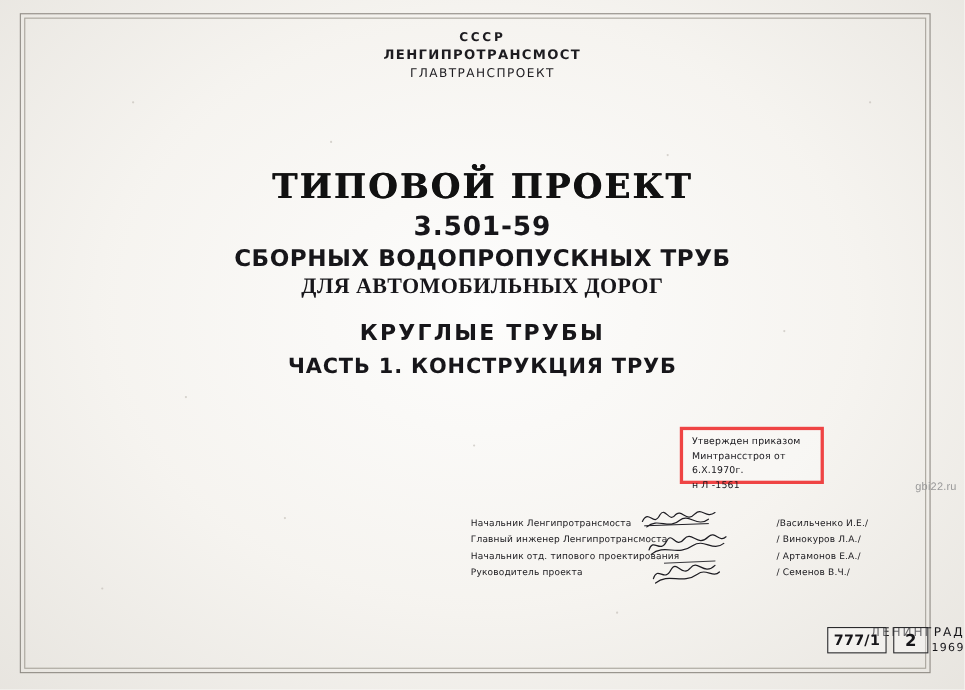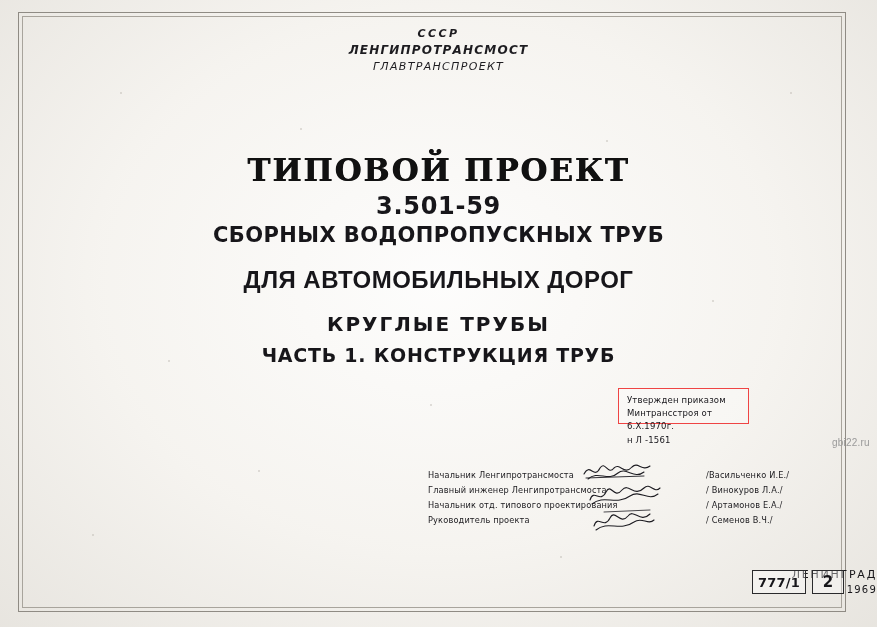--- a/index.html
+++ b/index.html
@@ -62,21 +62,20 @@
     top: 26px;
     left: 0;
     width: 877px;
     text-align: center;
   }
   .header .ln {
     font-family: "DejaVu Sans", sans-serif;
     letter-spacing: 0.06em;
     color: #1d1c20;
     line-height: 1.42;
-    font-style: italic;
   }
   .header .l1 { font-size: 11px; font-weight: 700; letter-spacing: 0.22em; }
   .header .l2 { font-size: 10.5px; letter-spacing: 0.1em; }
   .header .l3 { font-size: 11px; letter-spacing: 0.12em; }
   .header .l4 { font-size: 12px; font-weight: 700; letter-spacing: 0.1em; }
 
   
   .titleblock {
     position: absolute;
     top: 152px;
@@ -100,23 +99,23 @@
     letter-spacing: 0.03em;
   }
   .t-sub1 {
     margin-top: 3px;
     font-family: "DejaVu Sans", sans-serif;
     font-size: 21px;
     font-weight: 700;
     letter-spacing: 0.02em;
   }
   .t-sub2 {
-    margin-top: 19px;
-    font-family: Liberation Sans, sans-serif;
-    font-size: 24px;
+    margin-top: 2px;
+    font-family: Liberation Serif, serif;
+    font-size: 20px;
     font-weight: 700;
     letter-spacing: 0.02em;
   }
   .t-sub3 {
     margin-top: 18px;
     font-family: "DejaVu Sans", sans-serif;
     font-size: 20px;
     font-weight: 700;
     letter-spacing: 0.10em;
   }
@@ -127,22 +126,22 @@
     font-weight: 700;
     letter-spacing: 0.04em;
   }
 
   
   .approval {
     position: absolute;
     left: 618px;
     top: 388px;
     width: 131px;
-    height: 36px;
-    border: 1px solid #ef4444;
+    height: 52px;
+    border: 3px solid #ef4444;
     box-sizing: border-box;
     padding: 5px 6px 16px 8px;
     font-family: "DejaVu Sans", sans-serif;
     font-size: 8.5px;
     line-height: 1.55;
     letter-spacing: 0.02em;
     color: #16151a;
     background: rgba(255,255,255,0.25);
   }
 

